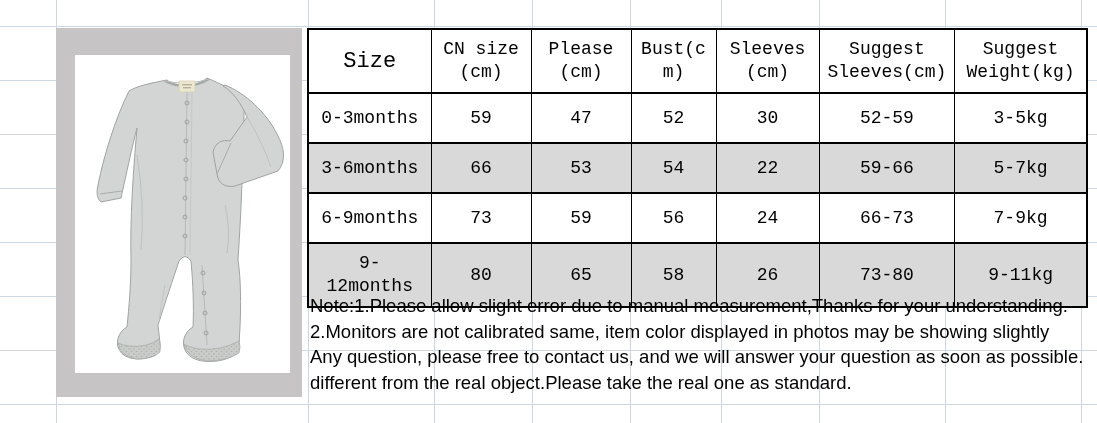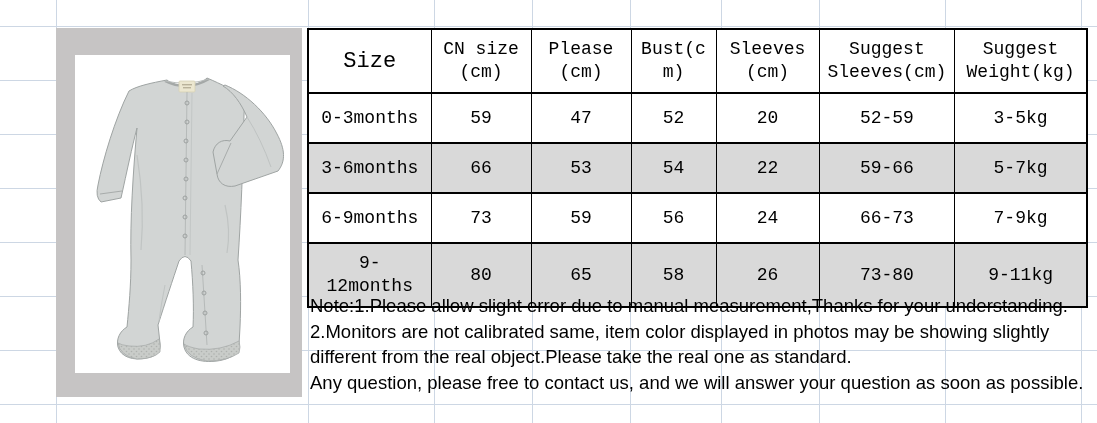--- a/index.html
+++ b/index.html
@@ -197,21 +197,21 @@
       <th>
         <span class="hline">Suggest</span>
         <span class="hline">Weight(kg)</span>
       </th>
     </tr>
     <tr class="data-row">
       <td>0-3months</td>
       <td>59</td>
       <td>47</td>
       <td>52</td>
-      <td>20</td>
+      <td>30</td>
       <td>52-59</td>
       <td>3-5kg</td>
     </tr>
     <tr class="data-row stripe">
       <td>3-6months</td>
       <td>66</td>
       <td>53</td>
       <td>54</td>
       <td>22</td>
       <td>59-66</td>
@@ -234,17 +234,17 @@
       <td>26</td>
       <td>73-80</td>
       <td>9-11kg</td>
     </tr>
   </tbody>
     </table>
 
   <div class="notes">
     <div class="note-line">Note:1.Please allow slight error due to manual measurement,Thanks for your understanding.</div>
     <div class="note-line">2.Monitors are not calibrated same, item color displayed in photos may be showing slightly</div>
+    <div class="note-line">Any question, please free to contact us, and we will answer your question as soon as possible.</div>
     <div class="note-line">different from the real object.Please take the real one as standard.</div>
-    <div class="note-line">Any question, please free to contact us, and we will answer your question as soon as possible.</div>
   </div>
 
 </div>
 
 </body></html>

